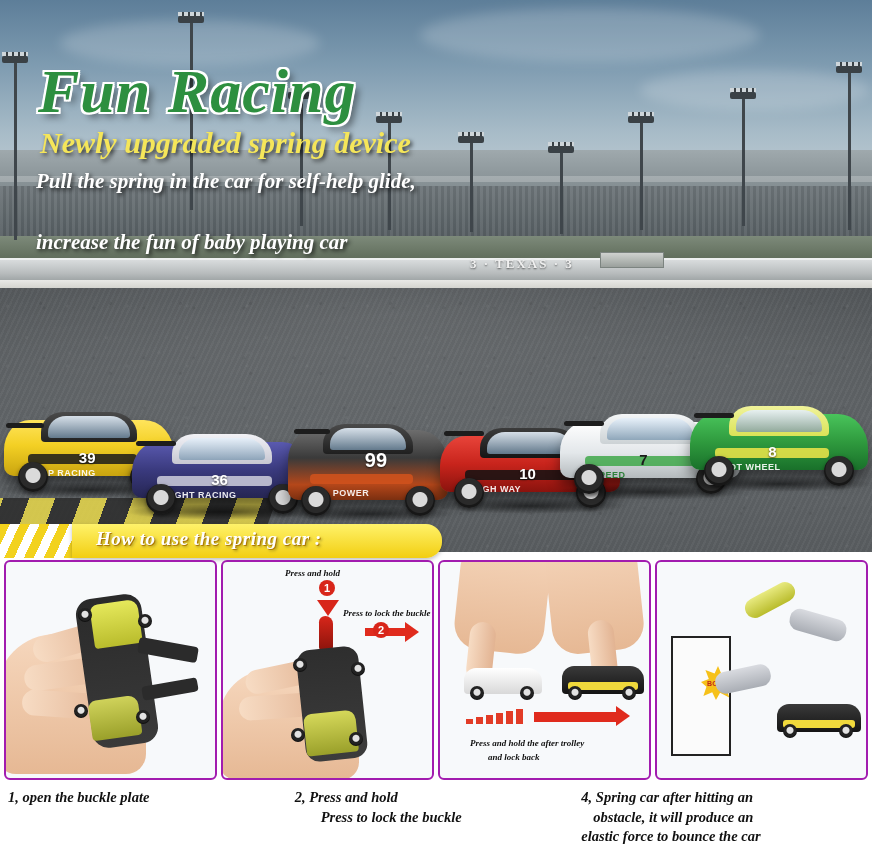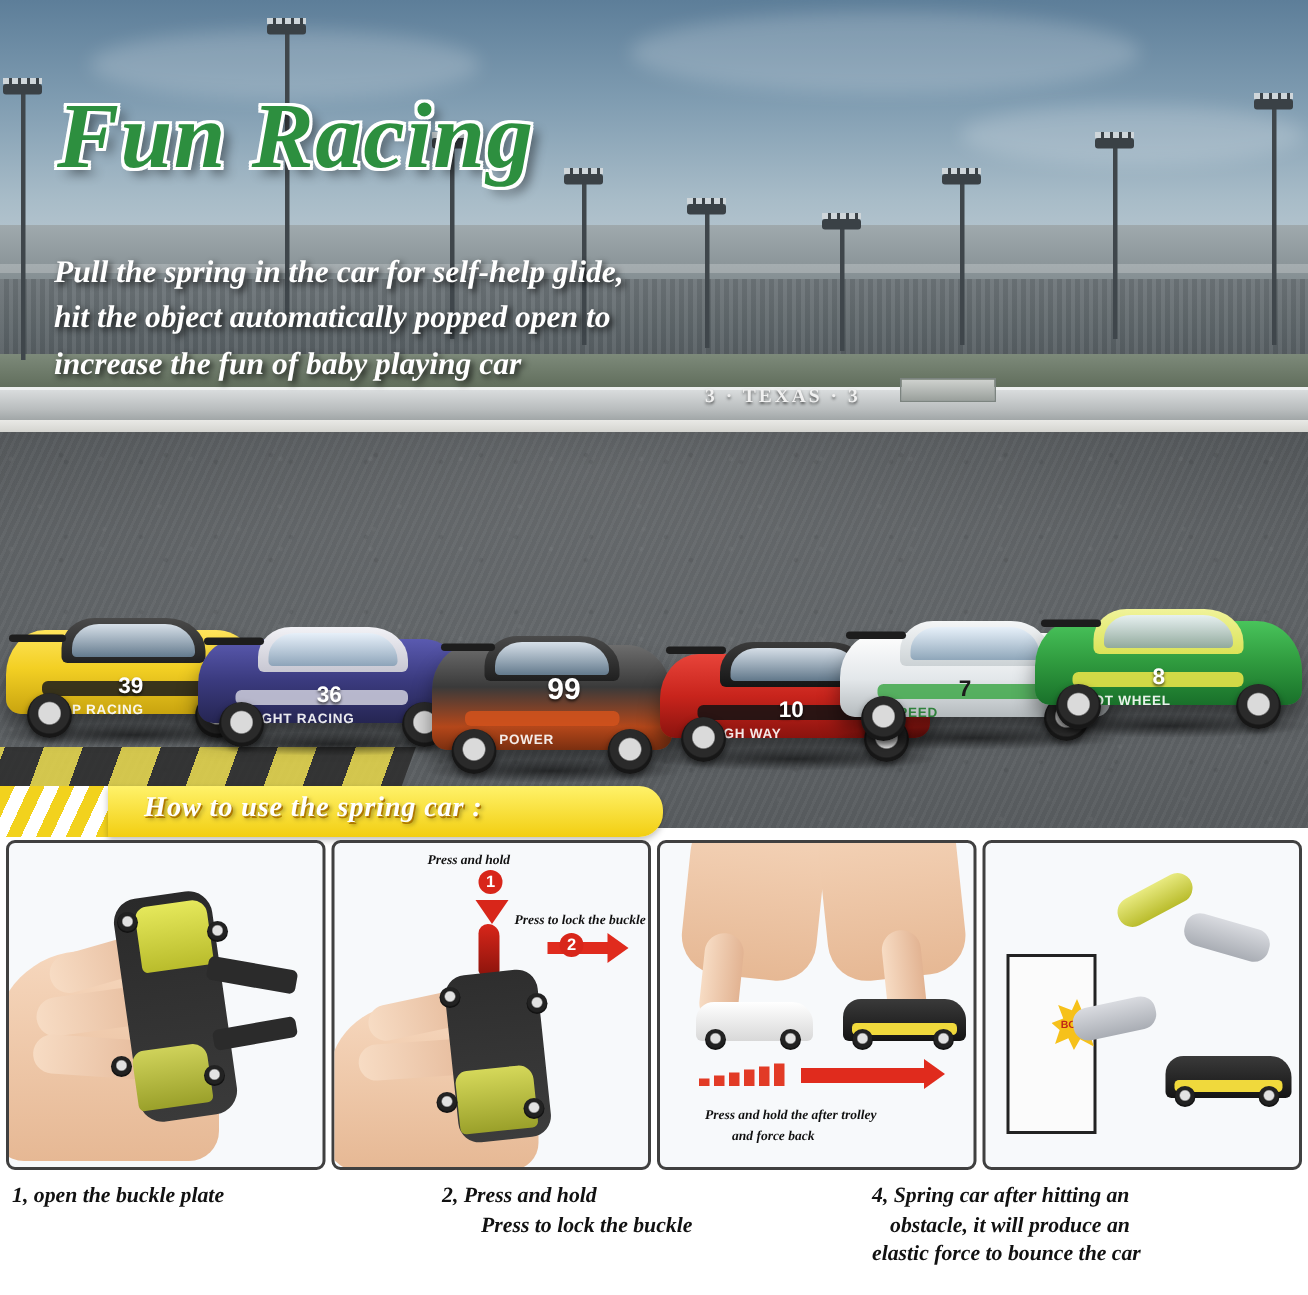--- a/index.html
+++ b/index.html
@@ -180,21 +180,21 @@
     letter-spacing:.5px;
   }
 
   
   .panels{
     position:absolute;left:0;top:560px;width:872px;height:220px;
     display:flex;gap:4px;padding:0 4px;box-sizing:border-box;
   }
   .panel{
     position:relative;flex:1;height:216px;background:#f7f9fb;
-    border:2px solid #404040;border-radius:6px;overflow:hidden;
+    border:2px solid #a21caf;border-radius:6px;overflow:hidden;
   }
   .panel-inner{position:absolute;inset:0;}
   
   .hand{
     position:absolute;background:linear-gradient(to bottom,#f6d7bd,#e6b894);
     border-radius:40% 40% 30% 30%;
   }
   .finger{position:absolute;background:linear-gradient(to right,#f7dcc4,#e2b392);border-radius:18px;}
   .minicar{position:absolute;border-radius:8px 10px 4px 4px;}
   .tiny-wheel{position:absolute;width:14px;height:14px;border-radius:50%;
@@ -283,40 +283,41 @@
     <div class="pole-head" style="left:628px;top:116px;"></div>
     <div class="pole" style="left:742px;top:96px;height:130px;"></div>
     <div class="pole-head" style="left:730px;top:92px;"></div>
     <div class="pole" style="left:848px;top:70px;height:160px;"></div>
     <div class="pole-head" style="left:836px;top:66px;"></div>
 
     <div class="signboard"></div>
     <div class="banner-texas">3 · TEXAS · 3</div>
 
     <h1 class="title">Fun Racing</h1>
+    <div class="subtitle">Newly upgraded spring device</div>
     <div class="desc">
       <span>Pull the spring in the car for self-help glide,</span><br>
-      <span>hit the object automatically popped open to</span><br>
+      <br>
       <span>increase the fun of baby playing car</span>
     </div>
 
     <div class="car" style="left:4px;bottom:58px;width:170px;height:96px;">
       <div class="shadow"></div>
       <div class="body" style="background:linear-gradient(to bottom,#ffe45c,#f3d024 45%,#c9a40f);"></div>
       <div class="roof" style="background:linear-gradient(to bottom,#4a4a4a,#222);"></div>
       <div class="glass"></div>
       <div class="deco" style="background:#1b1b1b;"></div>
       <div class="num">39</div>
       <div class="label">TOP RACING</div>
       <div class="wing" style="left:2px;bottom:66px;width:38px;"></div>
       <div class="wheel rr"></div>
       <div class="wheel fr"></div>
     </div>
 
-    <div class="car" style="left:132px;bottom:52px;width:180px;height:100px;">
+    <div class="car" style="left:132px;bottom:36px;width:180px;height:100px;">
       <div class="shadow"></div>
       <div class="body" style="background:linear-gradient(to bottom,#5a5ab0,#3a3a7e 50%,#252552);"></div>
       <div class="roof" style="background:linear-gradient(to bottom,#f2f2f6,#c7c7d2);"></div>
       <div class="glass"></div>
       <div class="deco" style="background:#cfcfdd;"></div>
       <div class="num">36</div>
       <div class="label">NIGHT RACING</div>
       <div class="wing" style="left:4px;bottom:70px;width:40px;"></div>
       <div class="wheel rr"></div>
       <div class="wheel fr"></div>
@@ -445,21 +446,21 @@
           <i style="height:5px;"></i>
             <i style="height:7px;"></i>
             <i style="height:9px;"></i>
             <i style="height:11px;"></i>
             <i style="height:13px;"></i>
             <i style="height:15px;"></i>
         </div>
         <div class="arrow-red" style="left:94px;top:150px;width:84px;height:10px;"></div>
 
         <div class="pnote" style="left:30px;top:176px;">Press and hold the after trolley</div>
-        <div class="pnote" style="left:48px;top:190px;">and force back</div>
+        <div class="pnote" style="left:48px;top:190px;">and lock back</div>
       </div>
     </div>
 
     <div class="panel">
       <div class="panel-inner">
         <div class="wallblock" style="left:14px;top:74px;width:56px;height:116px;"></div>
         <div class="boom" style="left:44px;top:104px;">BOOM</div>
 
         <div class="minicar" style="left:86px;top:28px;width:54px;height:20px;background:linear-gradient(to bottom,#e8ea80,#b9bc2c);border-radius:10px;transform:rotate(-28deg);"></div>
         <div class="minicar" style="left:132px;top:52px;width:58px;height:22px;background:linear-gradient(to bottom,#d9dbe0,#a9adb4);border-radius:10px;transform:rotate(16deg);"></div>

